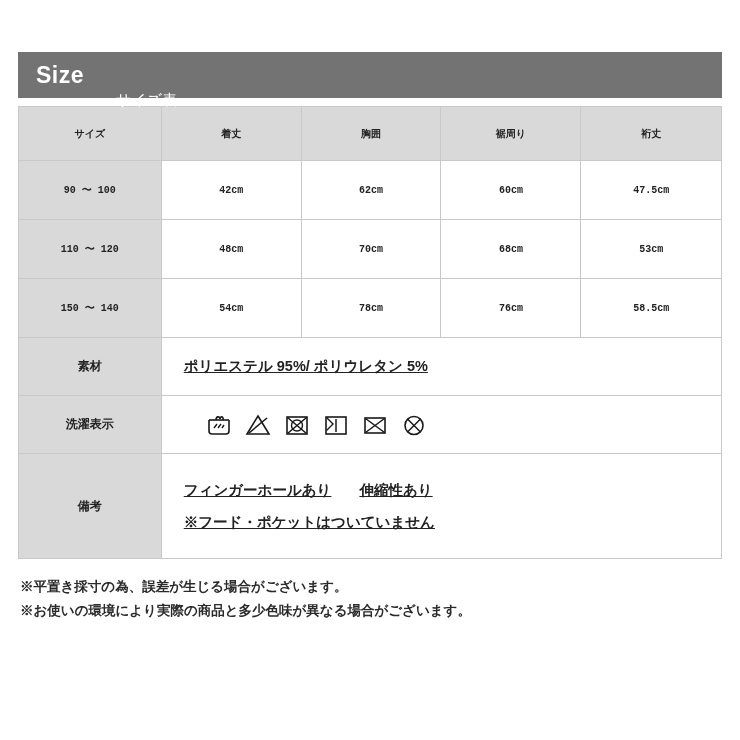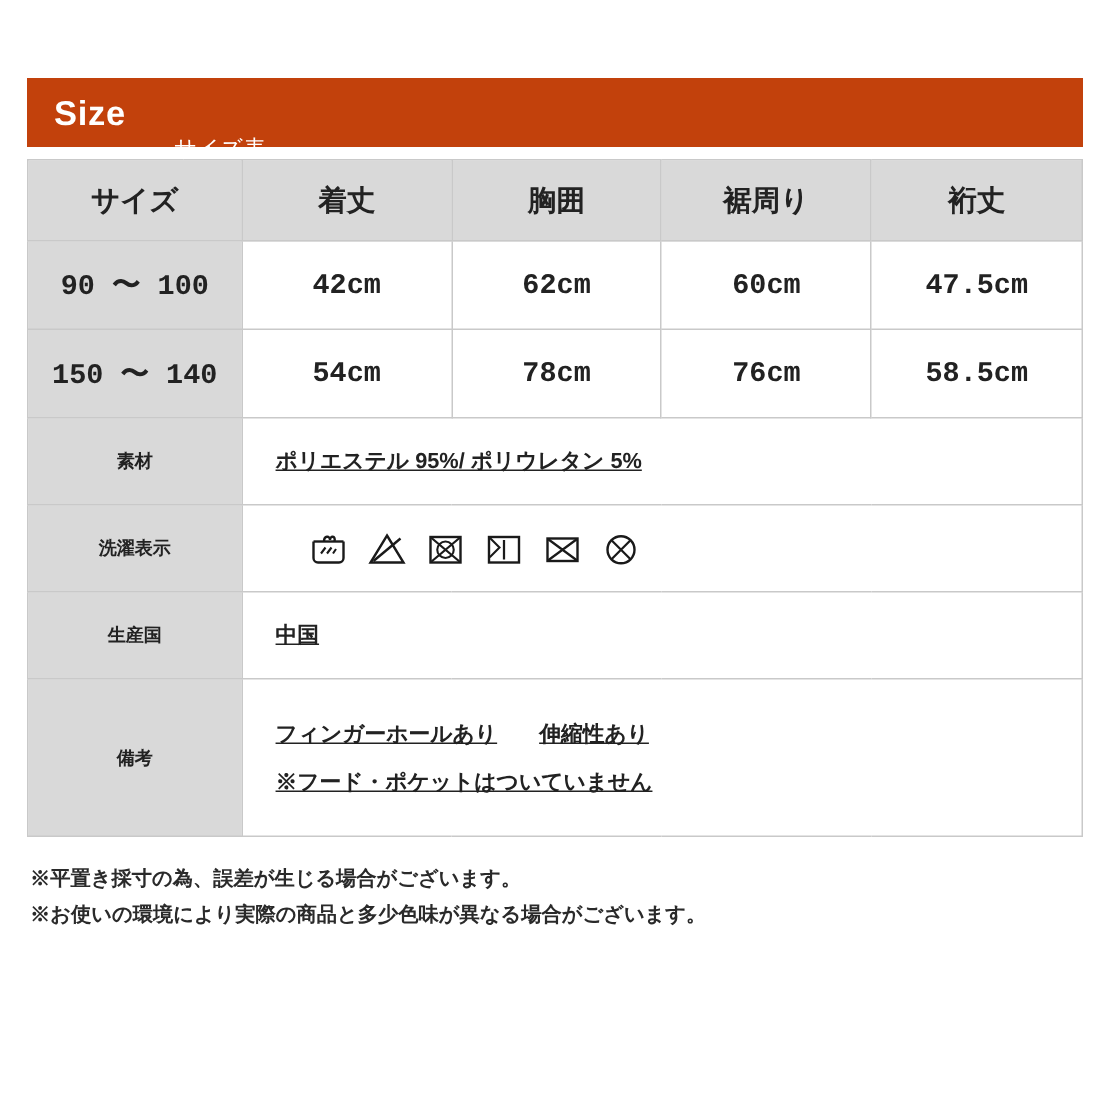--- a/index.html
+++ b/index.html
@@ -19,21 +19,21 @@
     width: 740px;
     height: 740px;
     box-sizing: border-box;
     padding: 0 18px;
   }
 
   
   .header-bar {
     margin-top: 52px;
     height: 46px;
-    background: #c2410c;
+    background: #737373;
     color: #ffffff;
     display: flex;
     align-items: center;
     padding-left: 18px;
     box-sizing: border-box;
   }
   .header-title {
     font-size: 23px;
     font-weight: bold;
     letter-spacing: 0.5px;
@@ -49,21 +49,21 @@
 
   
   table.size-table {
     width: 100%;
     border-collapse: collapse;
     table-layout: fixed;
     margin-top: 8px;
   }
   table.size-table td, table.size-table th {
     border: 1px solid #c9c9c9;
-    font-size: 19px;
+    font-size: 10px;
     font-weight: bold;
     color: #222222;
     padding: 0;
     text-align: center;
     vertical-align: middle;
   }
   thead th {
     background: #d9d9d9;
     height: 53px;
     font-size: 15px;
@@ -147,20 +147,27 @@
     </thead>
     <tbody>
       <tr class="size-row">
         <td class="rowhead">90 〜 100</td>
         <td>42cm</td>
         <td>62cm</td>
         <td>60cm</td>
         <td>47.5cm</td>
       </tr>
       <tr class="size-row">
+        <td class="rowhead">110 〜 120</td>
+        <td>48cm</td>
+        <td>70cm</td>
+        <td>68cm</td>
+        <td>53cm</td>
+      </tr>
+      <tr class="size-row">
         <td class="rowhead">150 〜 140</td>
         <td>54cm</td>
         <td>78cm</td>
         <td>76cm</td>
         <td>58.5cm</td>
       </tr>
 
       <tr class="info-row info-material">
         <td class="rowhead">素材</td>
         <td class="infoval" colspan="4">ポリエステル 95%/ ポリウレタン 5%</td>
@@ -213,24 +220,20 @@
             <span>
               <svg width="26" height="24" viewBox="0 0 26 24">
                 <circle cx="13" cy="12.5" r="9" fill="none" stroke="#1a1a1a" stroke-width="1.6"></circle>
                 <path d="M6.5 6 L19.5 19 M19.5 6 L6.5 19" stroke="#1a1a1a" stroke-width="1.5"></path>
               </svg>
             </span>
           </div>
         </td>
       </tr>
 
-      <tr class="info-row info-country">
-        <td class="rowhead">生産国</td>
-        <td class="infoval" colspan="4">中国</td>
-      </tr>
 
       <tr class="info-row info-remarks">
         <td class="rowhead">備考</td>
         <td class="infoval" colspan="4">
           <span class="remark-line-1"><span>フィンガーホールあり</span><span class="remark-gap"></span><span>伸縮性あり</span></span>
           <span>※フード・ポケットはついていません</span>
         </td>
       </tr>
     </tbody>
   </table>

